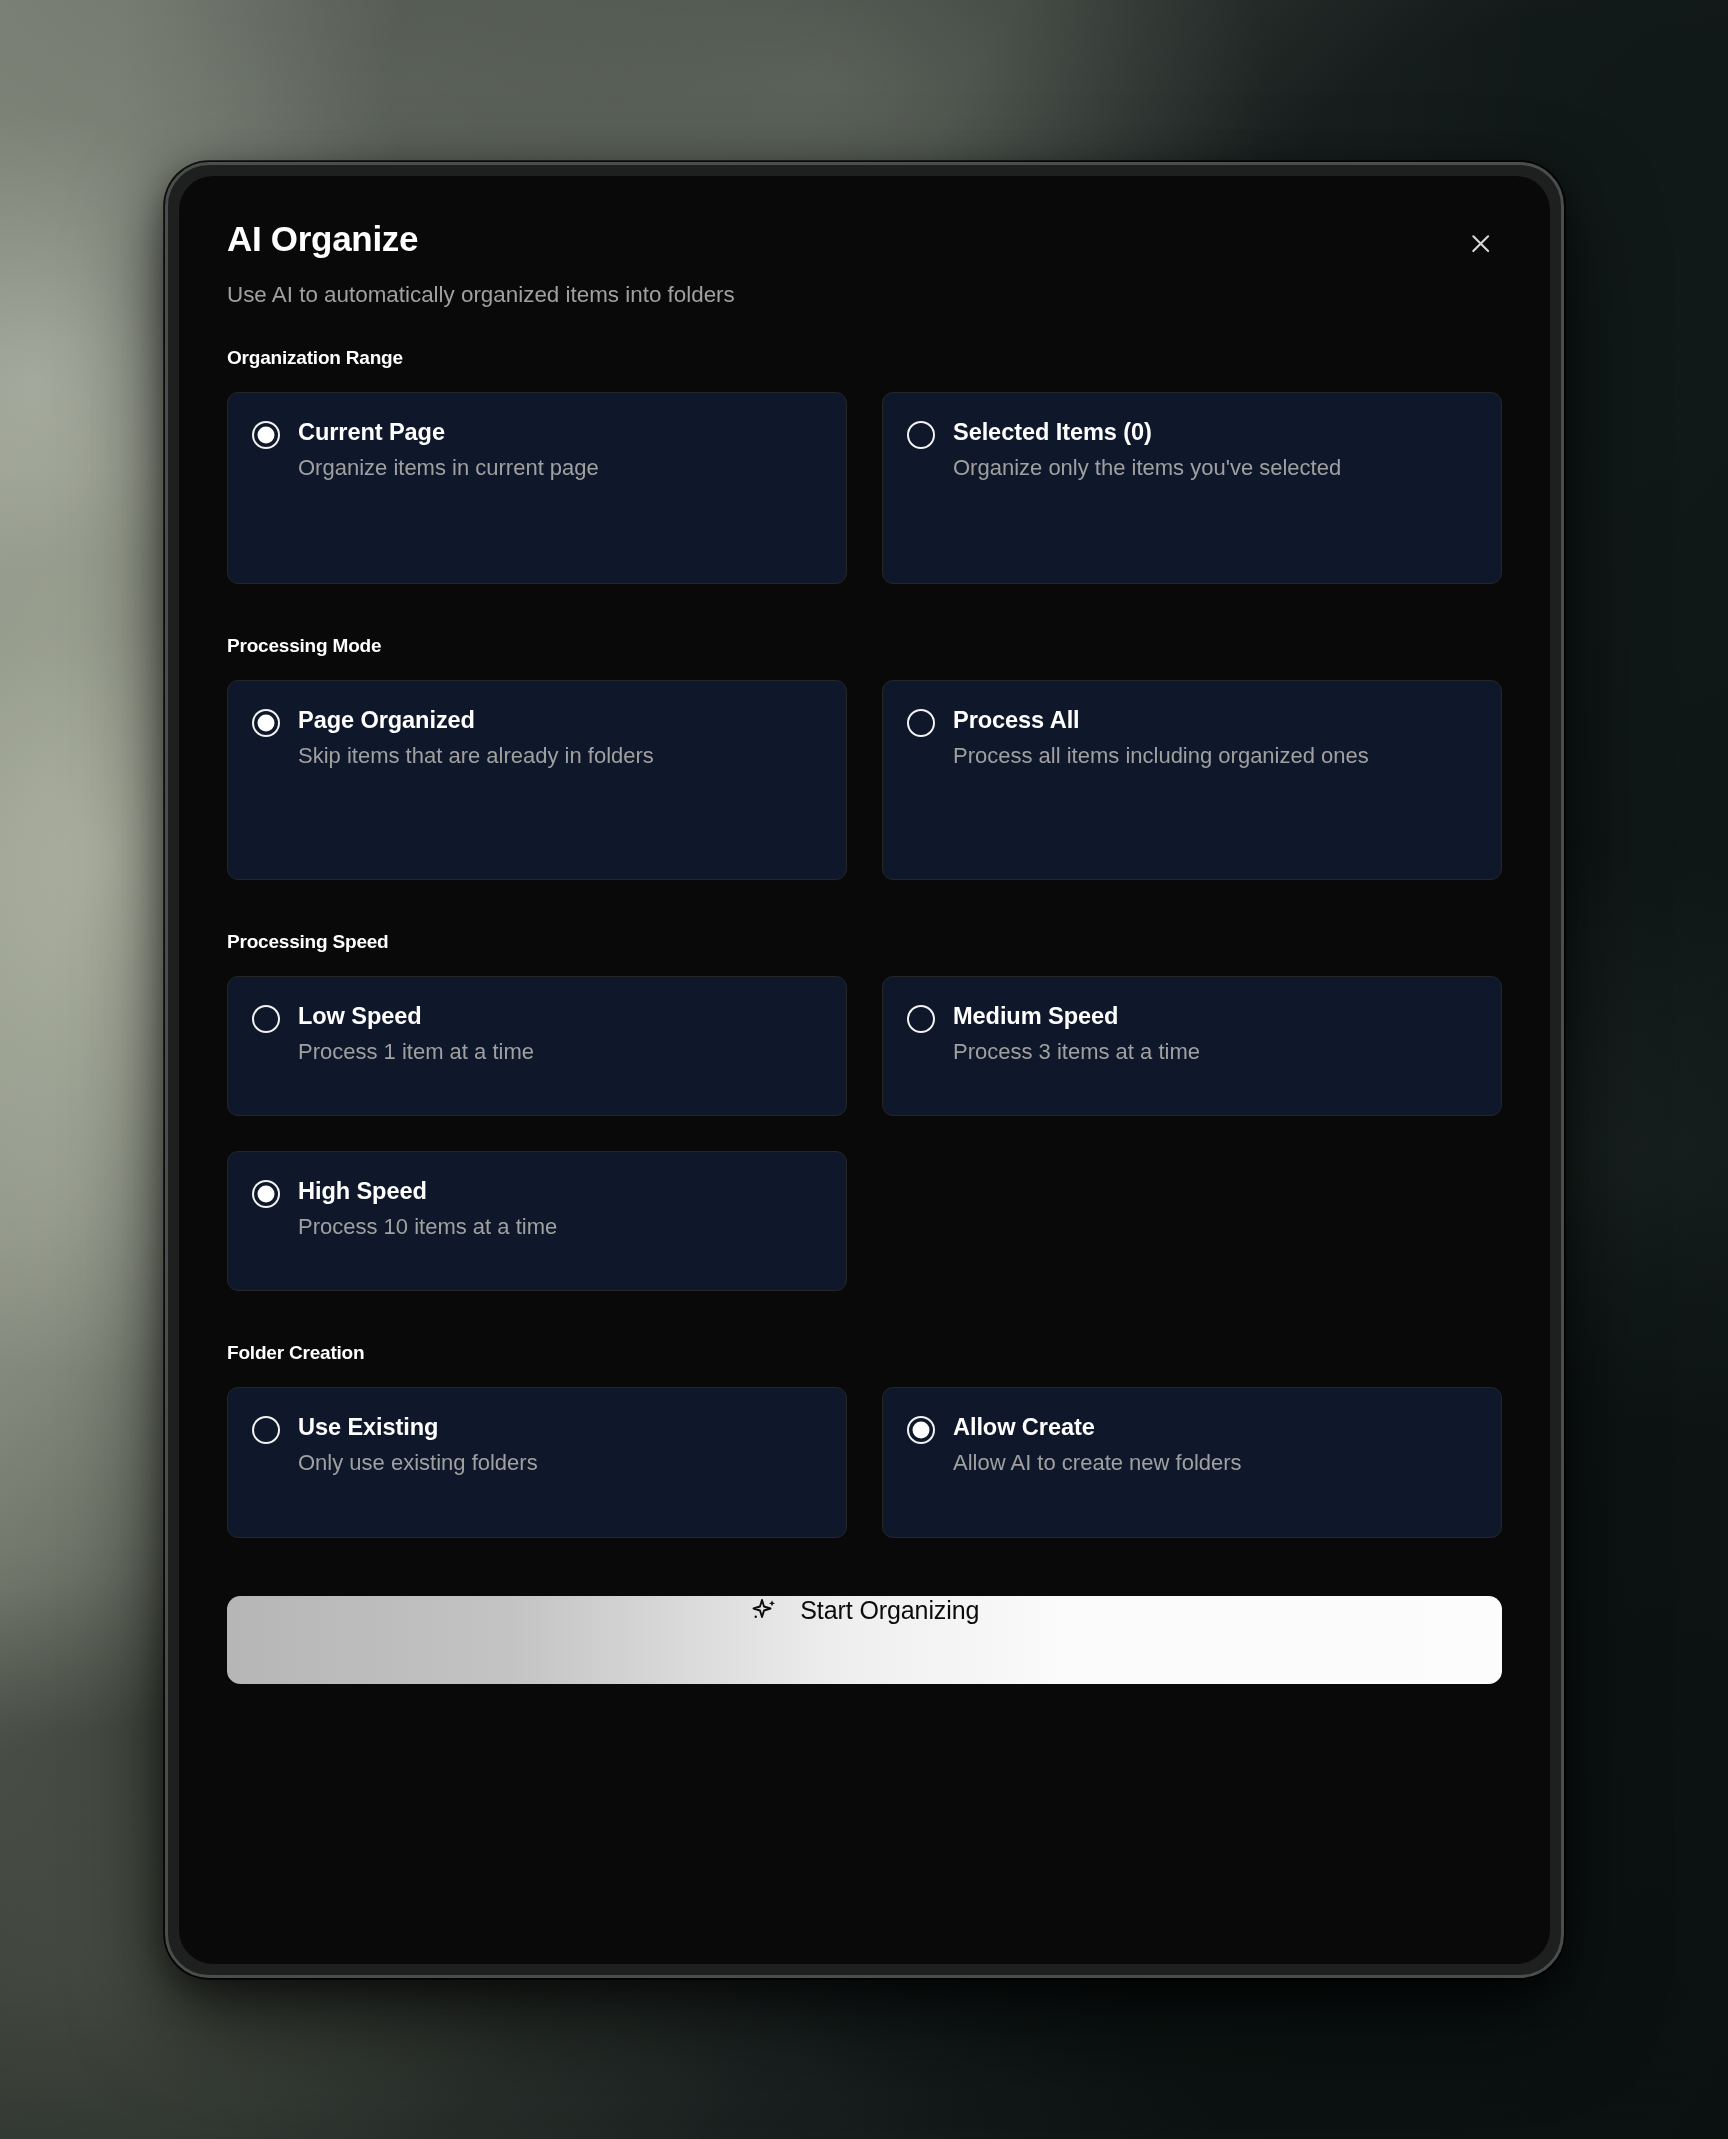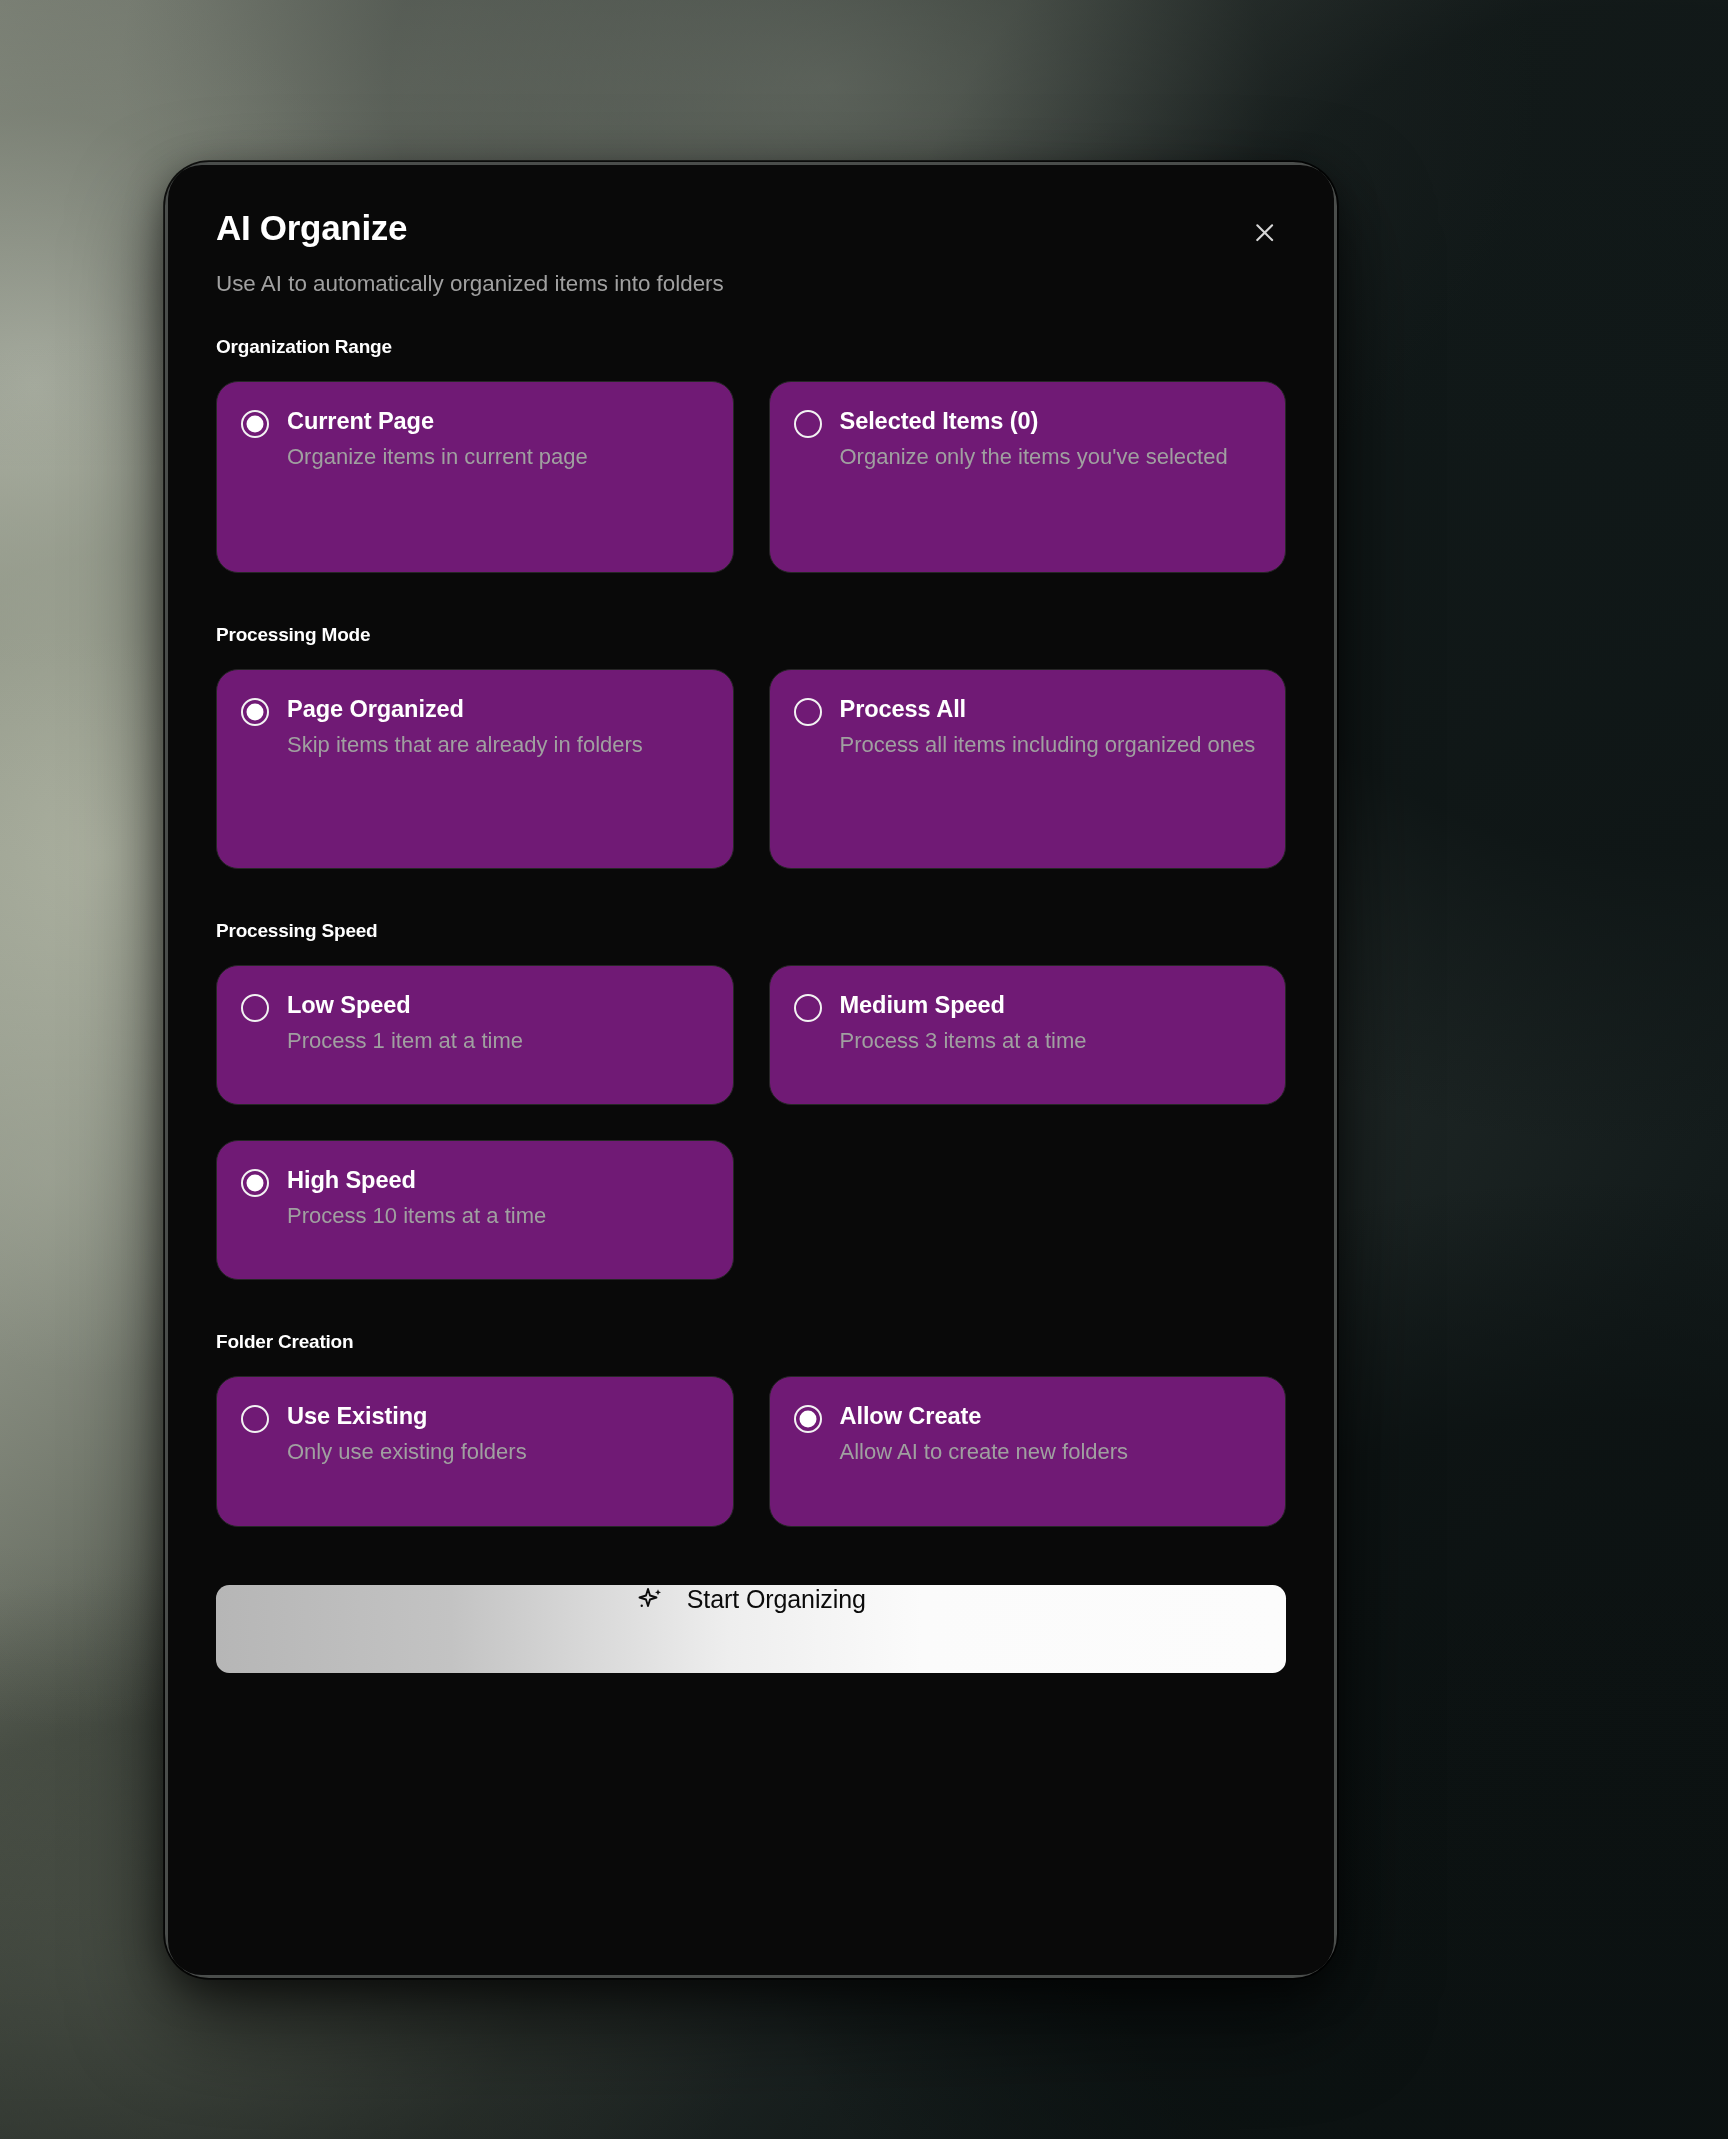--- a/index.html
+++ b/index.html
@@ -36,29 +36,30 @@
     background:
       radial-gradient(ellipse 666px 787px at 3% 55%, rgba(185,190,175,0.38) 0%, rgba(0,0,0,0) 70%),
       linear-gradient(180deg, rgba(20,28,27,0.28) 0%, rgba(0,0,0,0) 22%, rgba(0,0,0,0) 72%, rgba(10,16,15,0.35) 100%);
   }
 
   
   #device-frame {
     position: absolute;
     left: 165px;
     top: 162px;
-    width: 1172px;
+    width: 1399px;
     height: 1816px;
     border-radius: 44px;
     background: #1e201f;
     border: 3px solid #4a4d4b;
     box-shadow:
       0 0 0 1.8px rgba(0,0,0,0.85),
       0 42px 91px rgba(0,0,0,0.62),
       0 12px 36px rgba(0,0,0,0.5);
+    padding: 11px;
   }
 
   
   #modal {
     width: 100%;
     height: 100%;
     background: #090909;
     border-radius: 34px;
     padding: 45px 48px 0 48px;
     position: relative;
@@ -116,22 +117,22 @@
   
   .options-grid {
     margin-top: 23px;
     display: grid;
     grid-template-columns: 1fr 1fr;
     gap: 35px;
   }
 
   .option-card {
     border: 1.2px solid #262626;
-    border-radius: 22px;
-    background: #701a75;
+    border-radius: 11px;
+    background: #0f172a;
     padding: 25.4px 23px 25.4px 24px;
     display: flex;
     gap: 18px;
     align-items: flex-start;
     cursor: pointer;
   }
 
   
   .radio {
     width: 28px;

